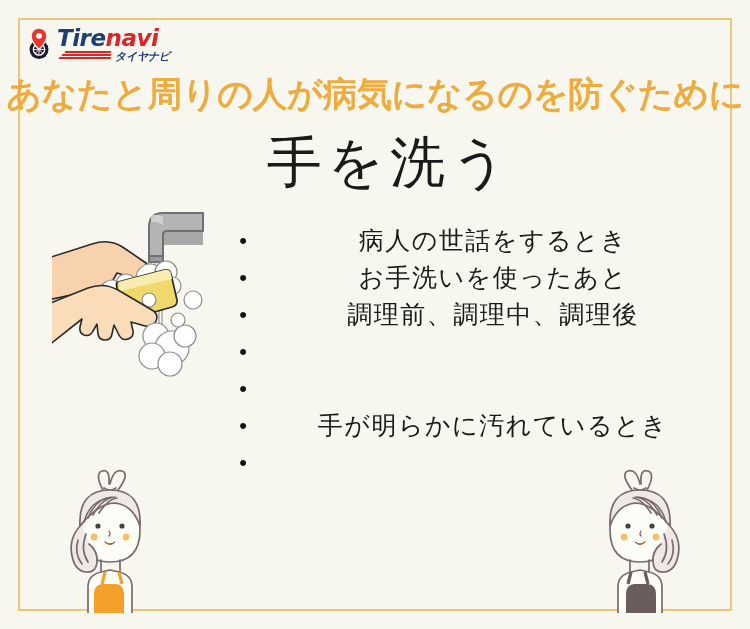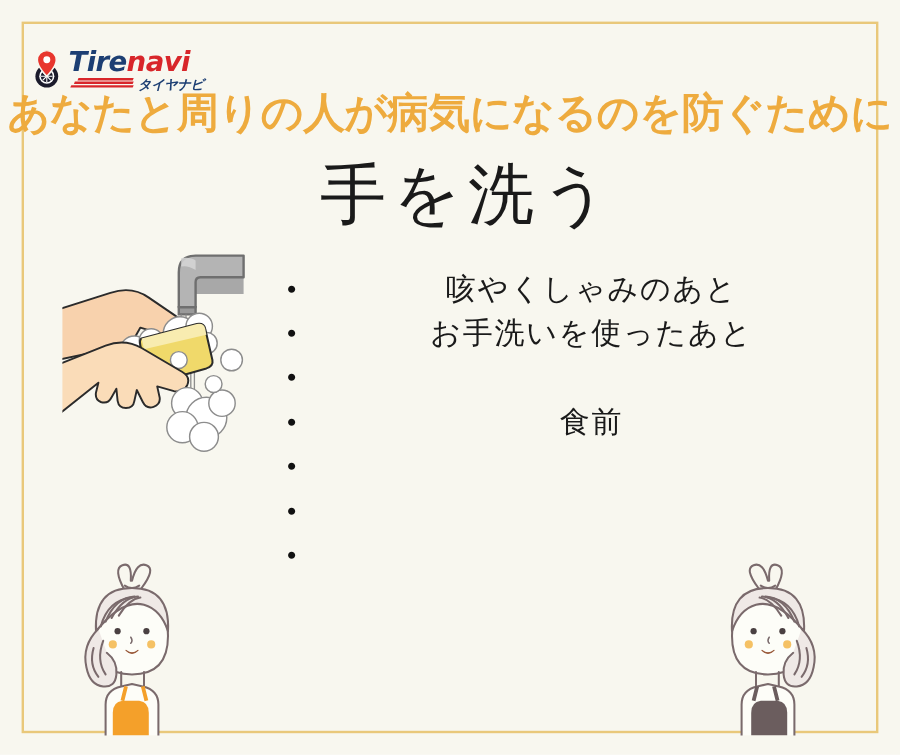--- a/index.html
+++ b/index.html
@@ -33,21 +33,21 @@
     bottom: 18px;
     border: 2px solid #e9c87a;
     box-sizing: border-box;
     pointer-events: none;
   }
 
   
   #logo {
     position: absolute;
     left: 26px;
-    top: 40px;
+    top: 26px;
     height: 36px;
     display: flex;
     align-items: center;
     gap: 5px;
     justify-content: center;
   }
   #logo-mark {
     width: 26px;
     height: 32px;
     flex: 0 0 auto;
@@ -279,38 +279,39 @@
       <circle cx="133" cy="140" r="11"></circle>
       <circle cx="118" cy="168" r="12"></circle>
       <circle cx="141" cy="104" r="9"></circle>
       <circle cx="126" cy="124" r="7"></circle>
     </g>
   </svg>
 
   <ul id="bullet-list">
     <li class="bullet-row">
       <span class="bullet-dot">•</span>
-      <span class="bullet-text">咳やくしゃみのあと</span>
+      <span class="bullet-text">病人の世話をするとき</span>
     </li>
     <li class="bullet-row">
       <span class="bullet-dot">•</span>
       <span class="bullet-text">お手洗いを使ったあと</span>
     </li>
     <li class="bullet-row">
       <span class="bullet-dot">•</span>
-    </li>
-    <li class="bullet-row">
-      <span class="bullet-dot">•</span>
-      <span class="bullet-text">食前</span>
-    </li>
-    <li class="bullet-row">
-      <span class="bullet-dot">•</span>
-    </li>
-    <li class="bullet-row">
-      <span class="bullet-dot">•</span>
+      <span class="bullet-text">調理前、調理中、調理後</span>
+    </li>
+    <li class="bullet-row">
+      <span class="bullet-dot">•</span>
+    </li>
+    <li class="bullet-row">
+      <span class="bullet-dot">•</span>
+    </li>
+    <li class="bullet-row">
+      <span class="bullet-dot">•</span>
+      <span class="bullet-text">手が明らかに汚れているとき</span>
     </li>
     <li class="bullet-row">
       <span class="bullet-dot">•</span>
     </li>
   </ul>
 
   <svg id="character-left" class="character" viewBox="0 0 120 145">
     <g fill="none" stroke="#7a6a6c" stroke-width="1.7" stroke-linejoin="round" stroke-linecap="round">
 
       <path d="M56 24 q-10 -18 -2 -21 q8 -3 7 13"></path>

